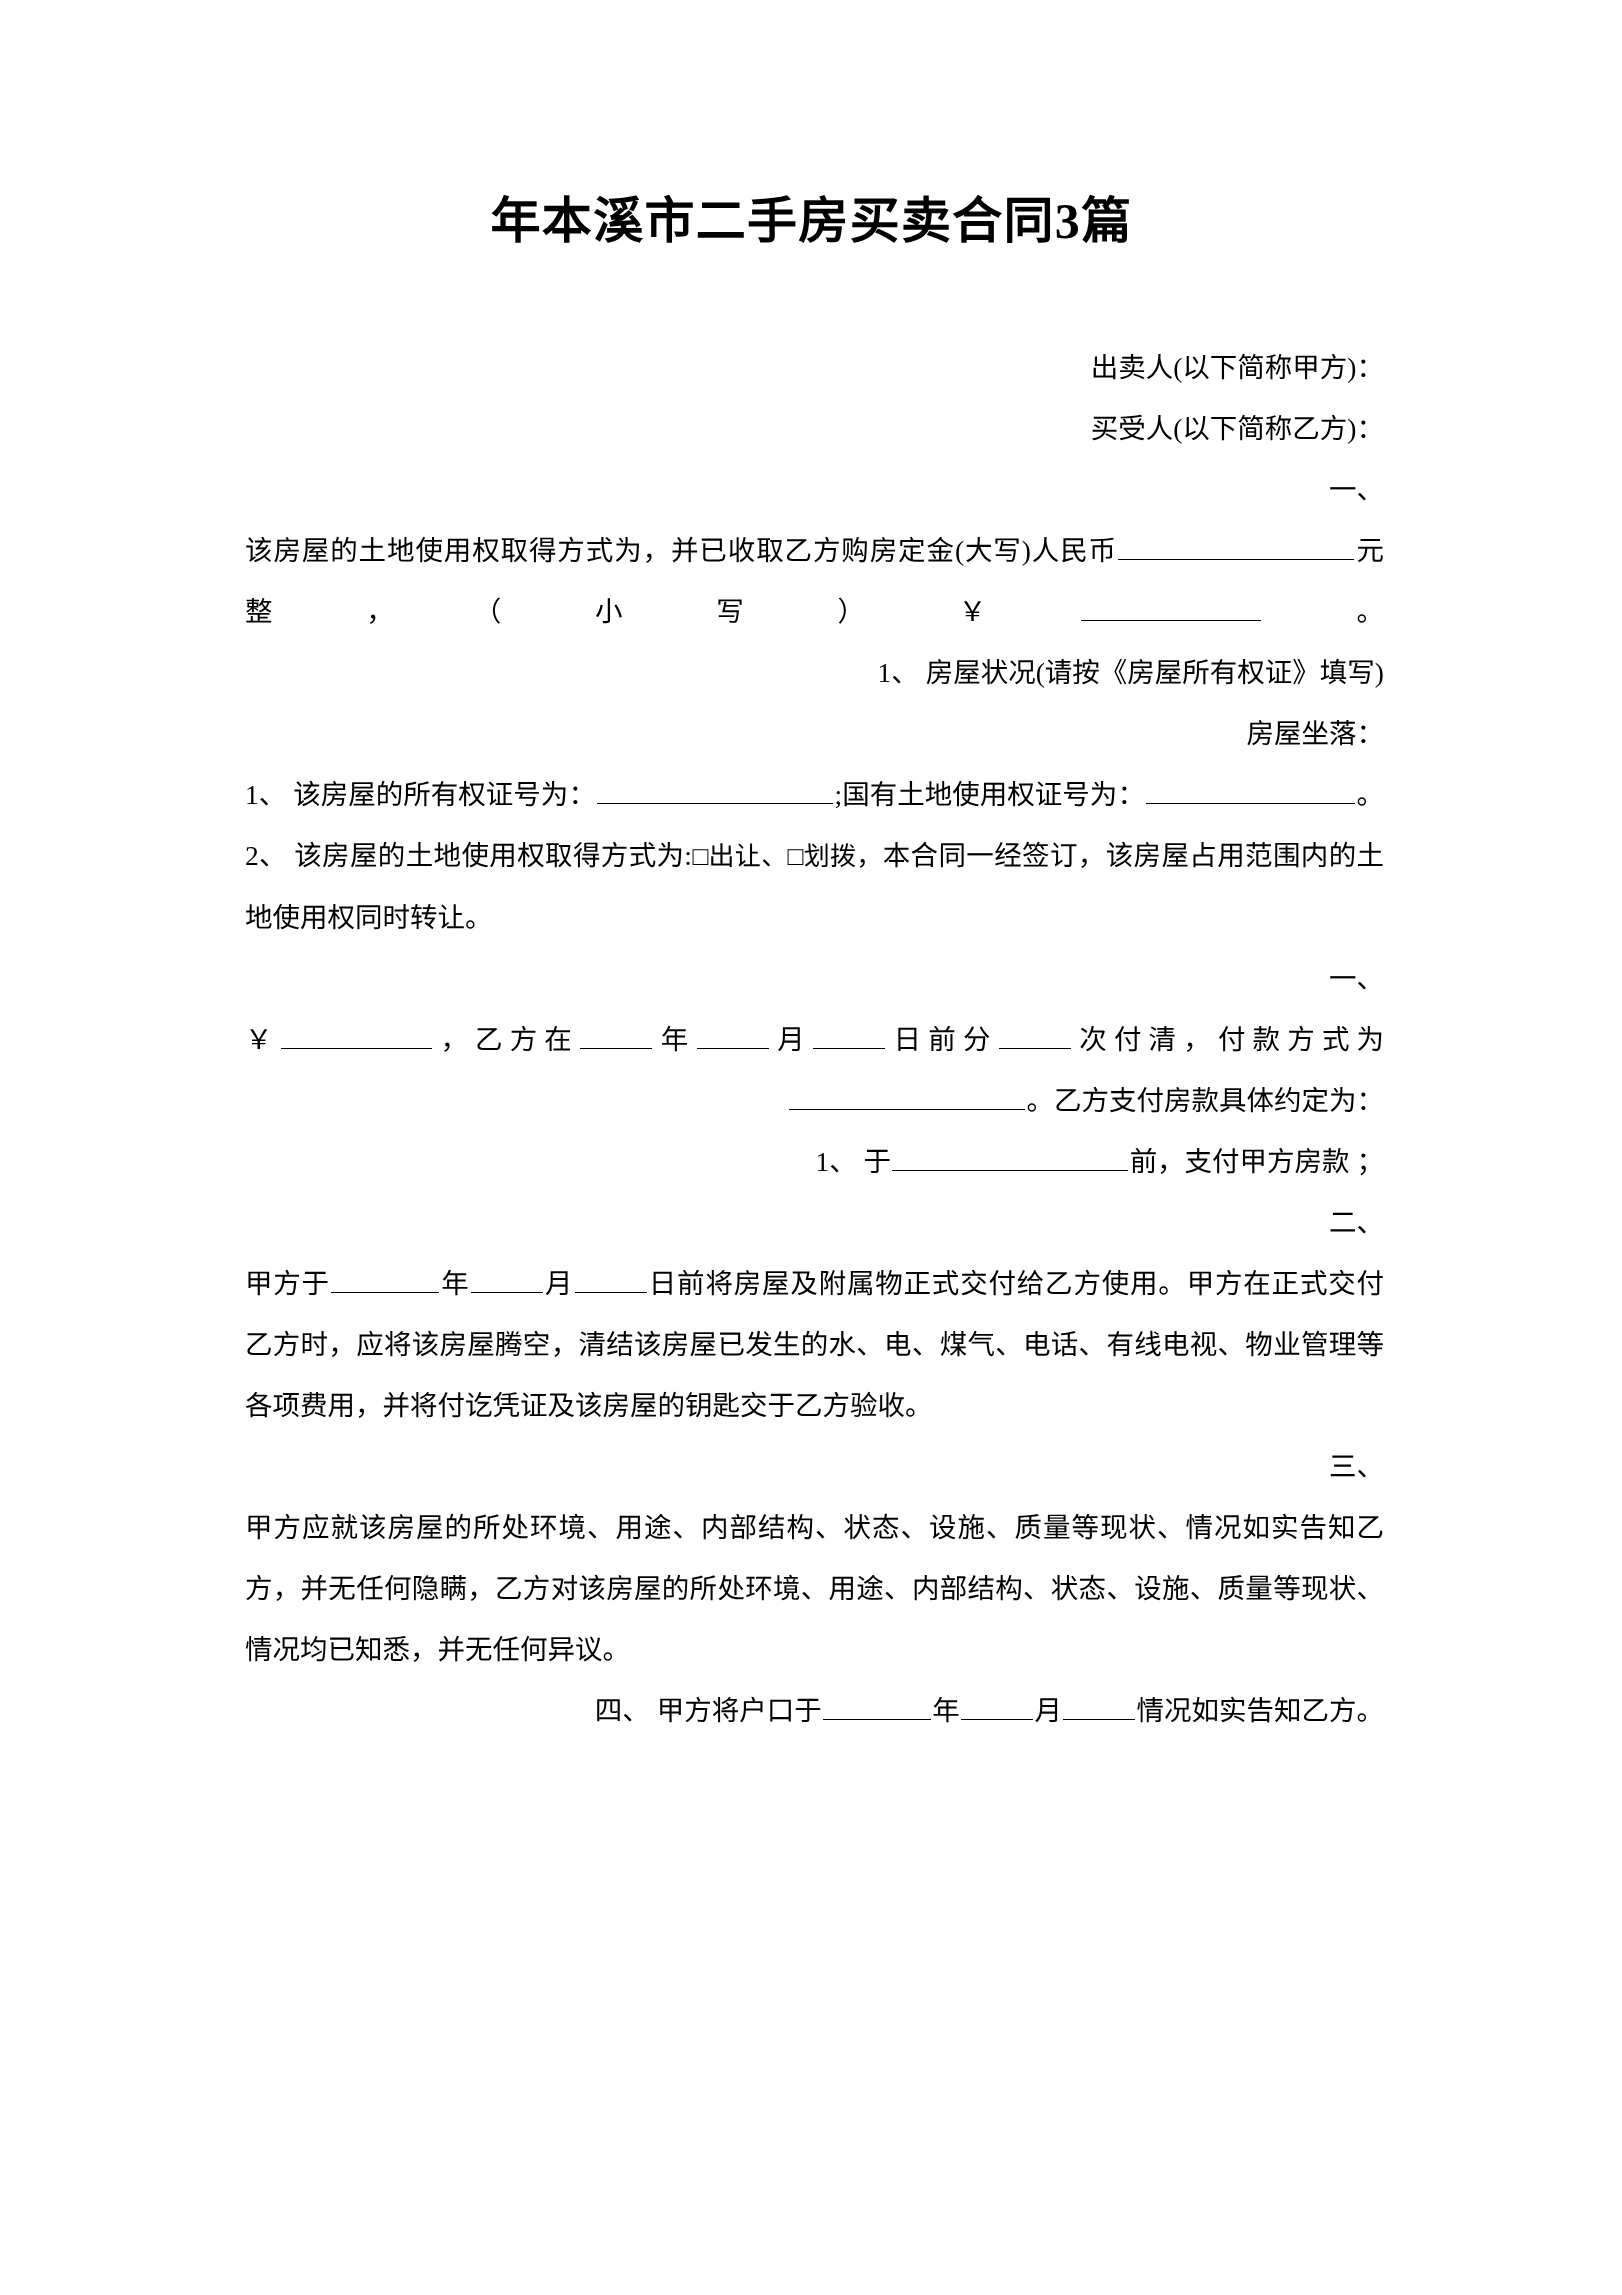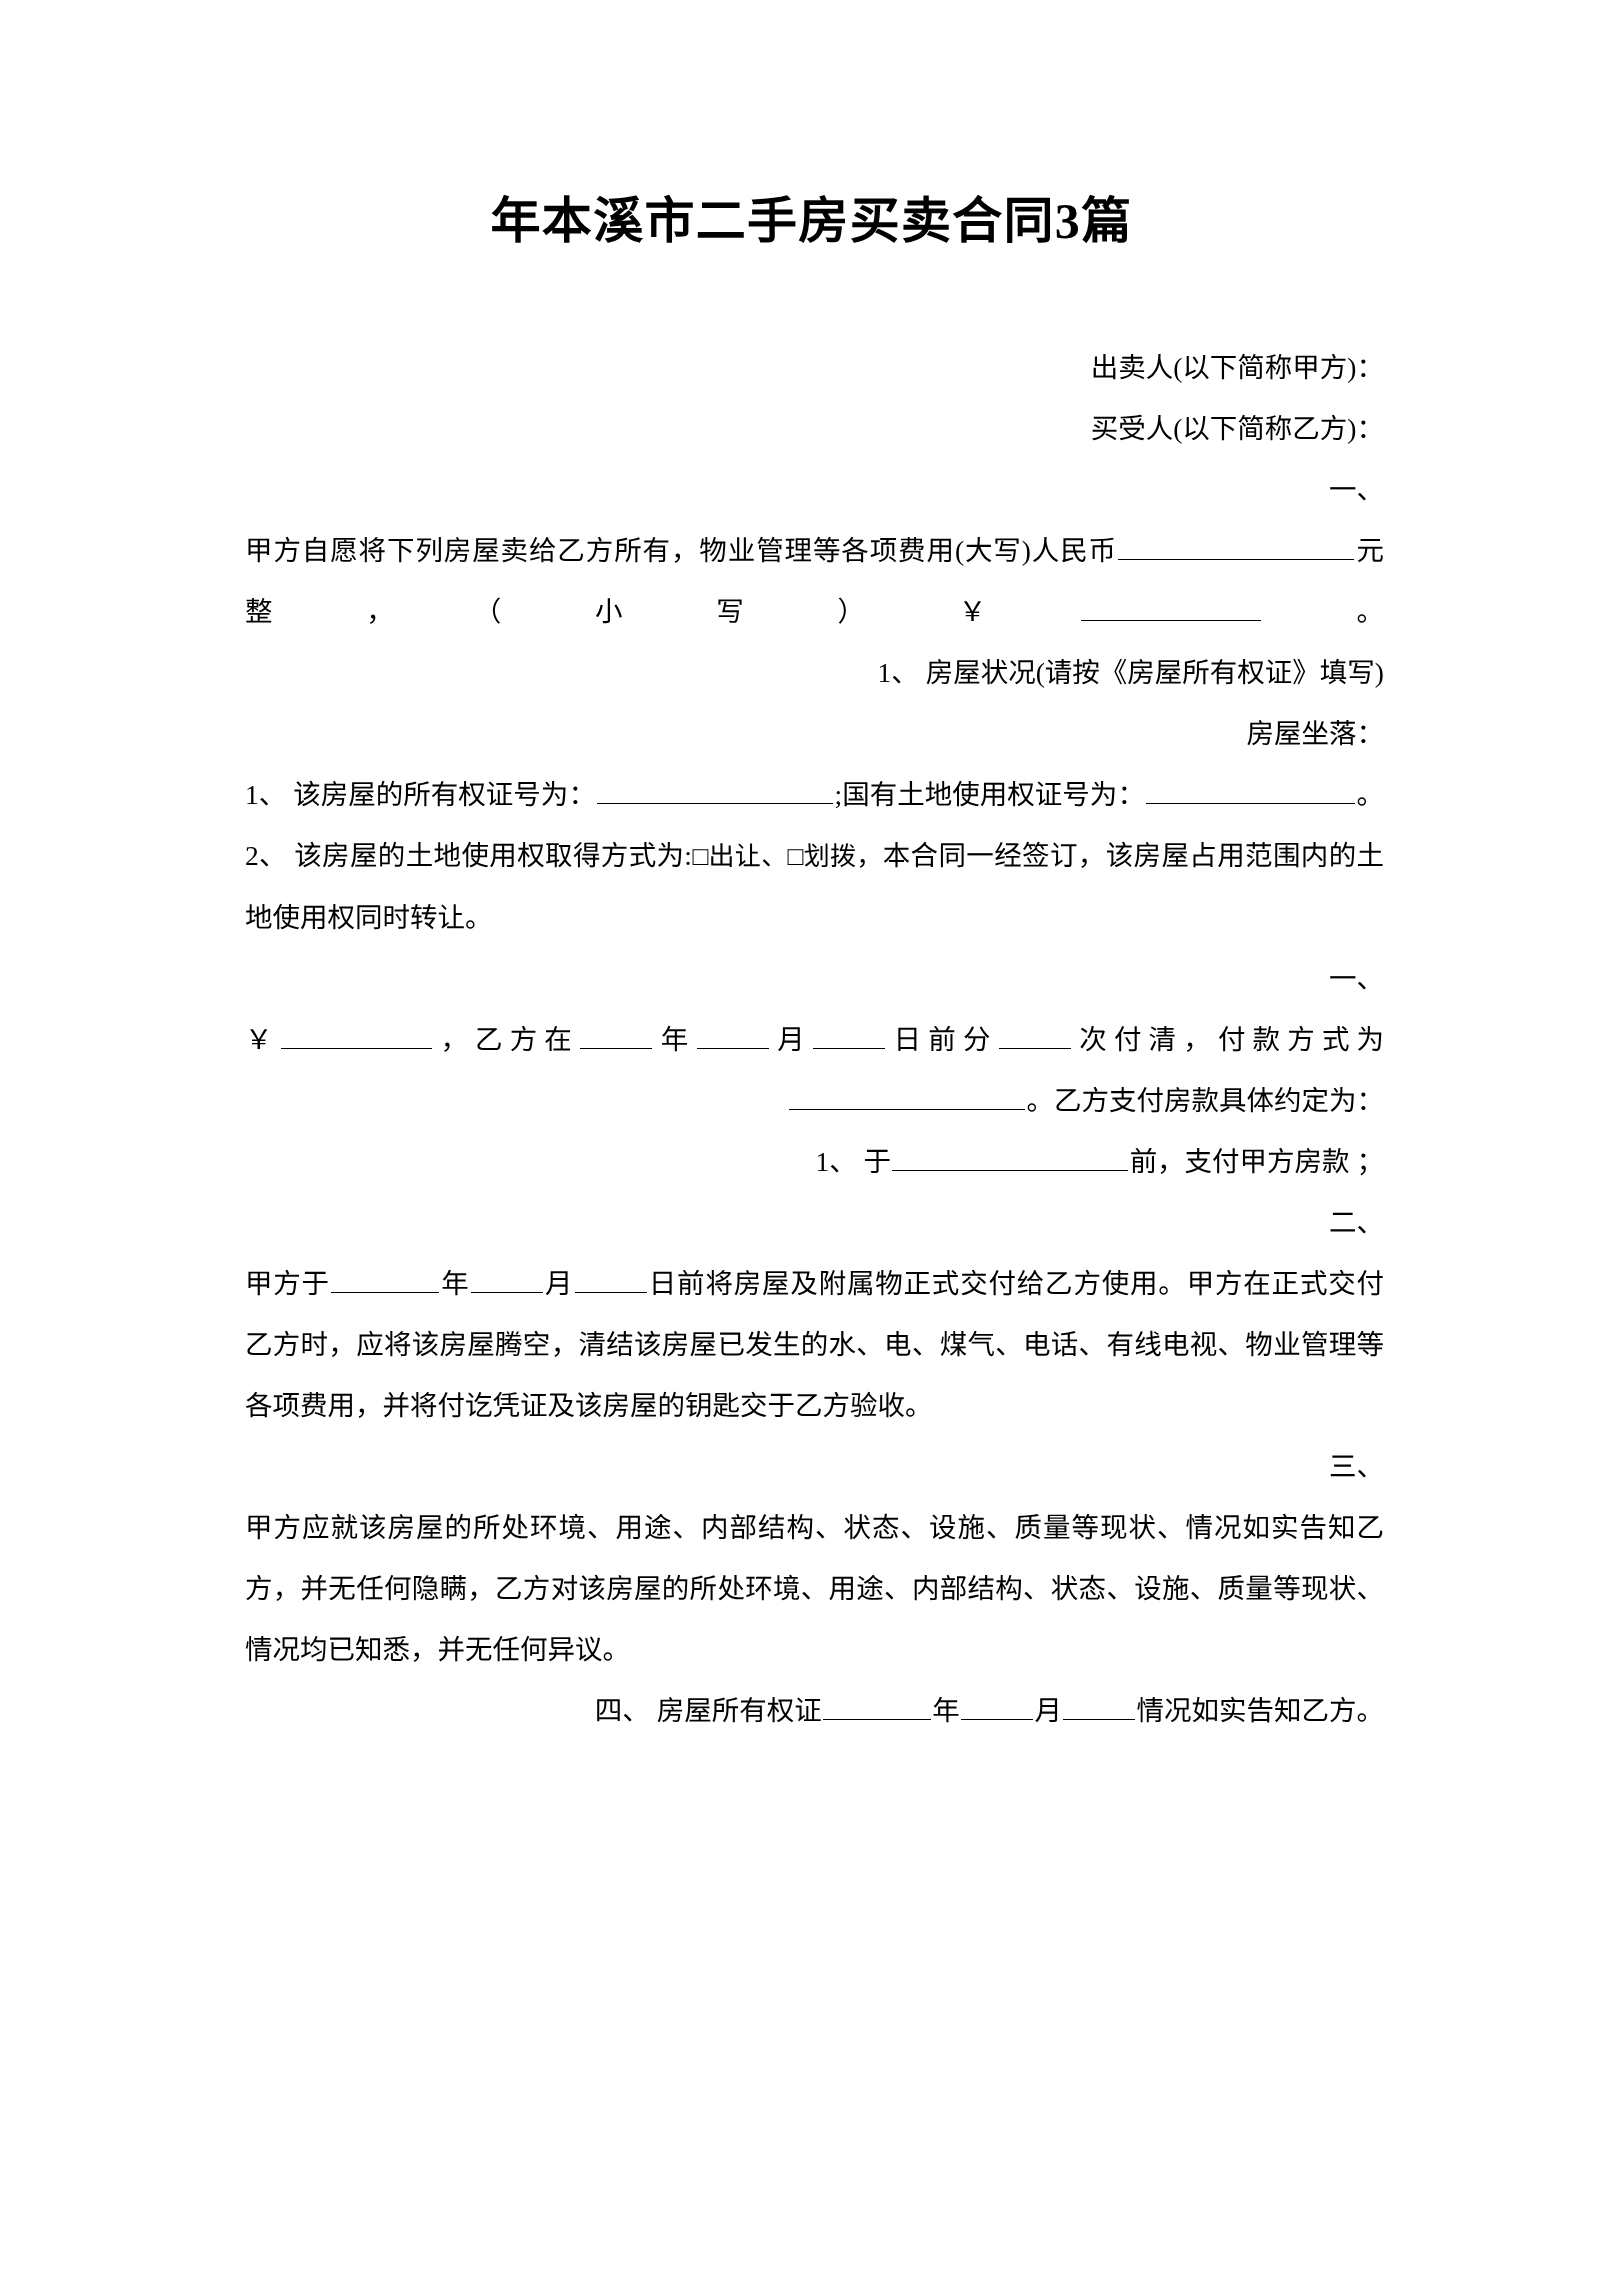--- a/index.html
+++ b/index.html
@@ -78,21 +78,21 @@
 
   <div class="body-block">
 
     <p class="p nowrap"><span>出卖人(以下简称甲方)：</span></p>
 
     <p class="p nowrap"><span>买受人(以下简称乙方)：</span></p>
 
 
     <p class="p nowrap"><span>一、</span></p>
 
-    <p class="p stretch"><span>甲方自愿将下列房屋卖给乙方所有，物业管理等各项费用(大写)人民币</span><span class="blank b-3xl"></span><span>元整，（小写）￥</span><span class="blank b-xl"></span><span>。</span></p>
+    <p class="p stretch"><span>该房屋的土地使用权取得方式为，并已收取乙方购房定金(大写)人民币</span><span class="blank b-3xl"></span><span>元整，（小写）￥</span><span class="blank b-xl"></span><span>。</span></p>
 
     <p class="p nowrap"><span>1、  房屋状况(请按《房屋所有权证》填写)</span></p>
 
     <p class="p nowrap"><span>房屋坐落：</span></p>
 
     <p class="p stretch"><span>1、  该房屋的所有权证号为：</span><span class="blank b-3xl"></span><span>;国有土地使用权证号为：</span><span class="blank b-xxl"></span><span>。</span></p>
 
     <p class="p"><span>2、  该房屋的土地使用权取得方式为:</span><span class="chk">□出让、</span><span class="chk">□划拨，</span><span>本合同一经签订，该房屋占用范围内的土地使用权同时转让。</span></p>
 
     <p class="p nowrap"><span>一、</span></p>
@@ -106,17 +106,17 @@
 
 
     <p class="p nowrap"><span>二、</span></p>
 
     <p class="p"><span>甲方于</span><span class="blank b-md"></span><span>年</span><span class="blank b-sm"></span><span>月</span><span class="blank b-sm"></span><span>日前将房屋及附属物正式交付给乙方使用。甲方在正式交付乙方时，应将该房屋腾空，清结该房屋已发生的水、电、煤气、电话、有线电视、物业管理等各项费用，并将付讫凭证及该房屋的钥匙交于乙方验收。</span></p>
 
     <p class="p nowrap"><span>三、</span></p>
 
     <p class="p"><span>甲方应就该房屋的所处环境、用途、内部结构、状态、设施、质量等现状、情况如实告知乙方，并无任何隐瞒，乙方对该房屋的所处环境、用途、内部结构、状态、设施、质量等现状、情况均已知悉，并无任何异议。</span></p>
 
-    <p class="p nowrap"><span>四、  房屋所有权证</span><span class="blank b-md"></span><span>年</span><span class="blank b-sm"></span><span>月</span><span class="blank b-sm"></span><span>情况如实告知乙方。</span></p>
+    <p class="p nowrap"><span>四、  甲方将户口于</span><span class="blank b-md"></span><span>年</span><span class="blank b-sm"></span><span>月</span><span class="blank b-sm"></span><span>情况如实告知乙方。</span></p>
 
   </div>
 </div>
 
 
 </body></html>

